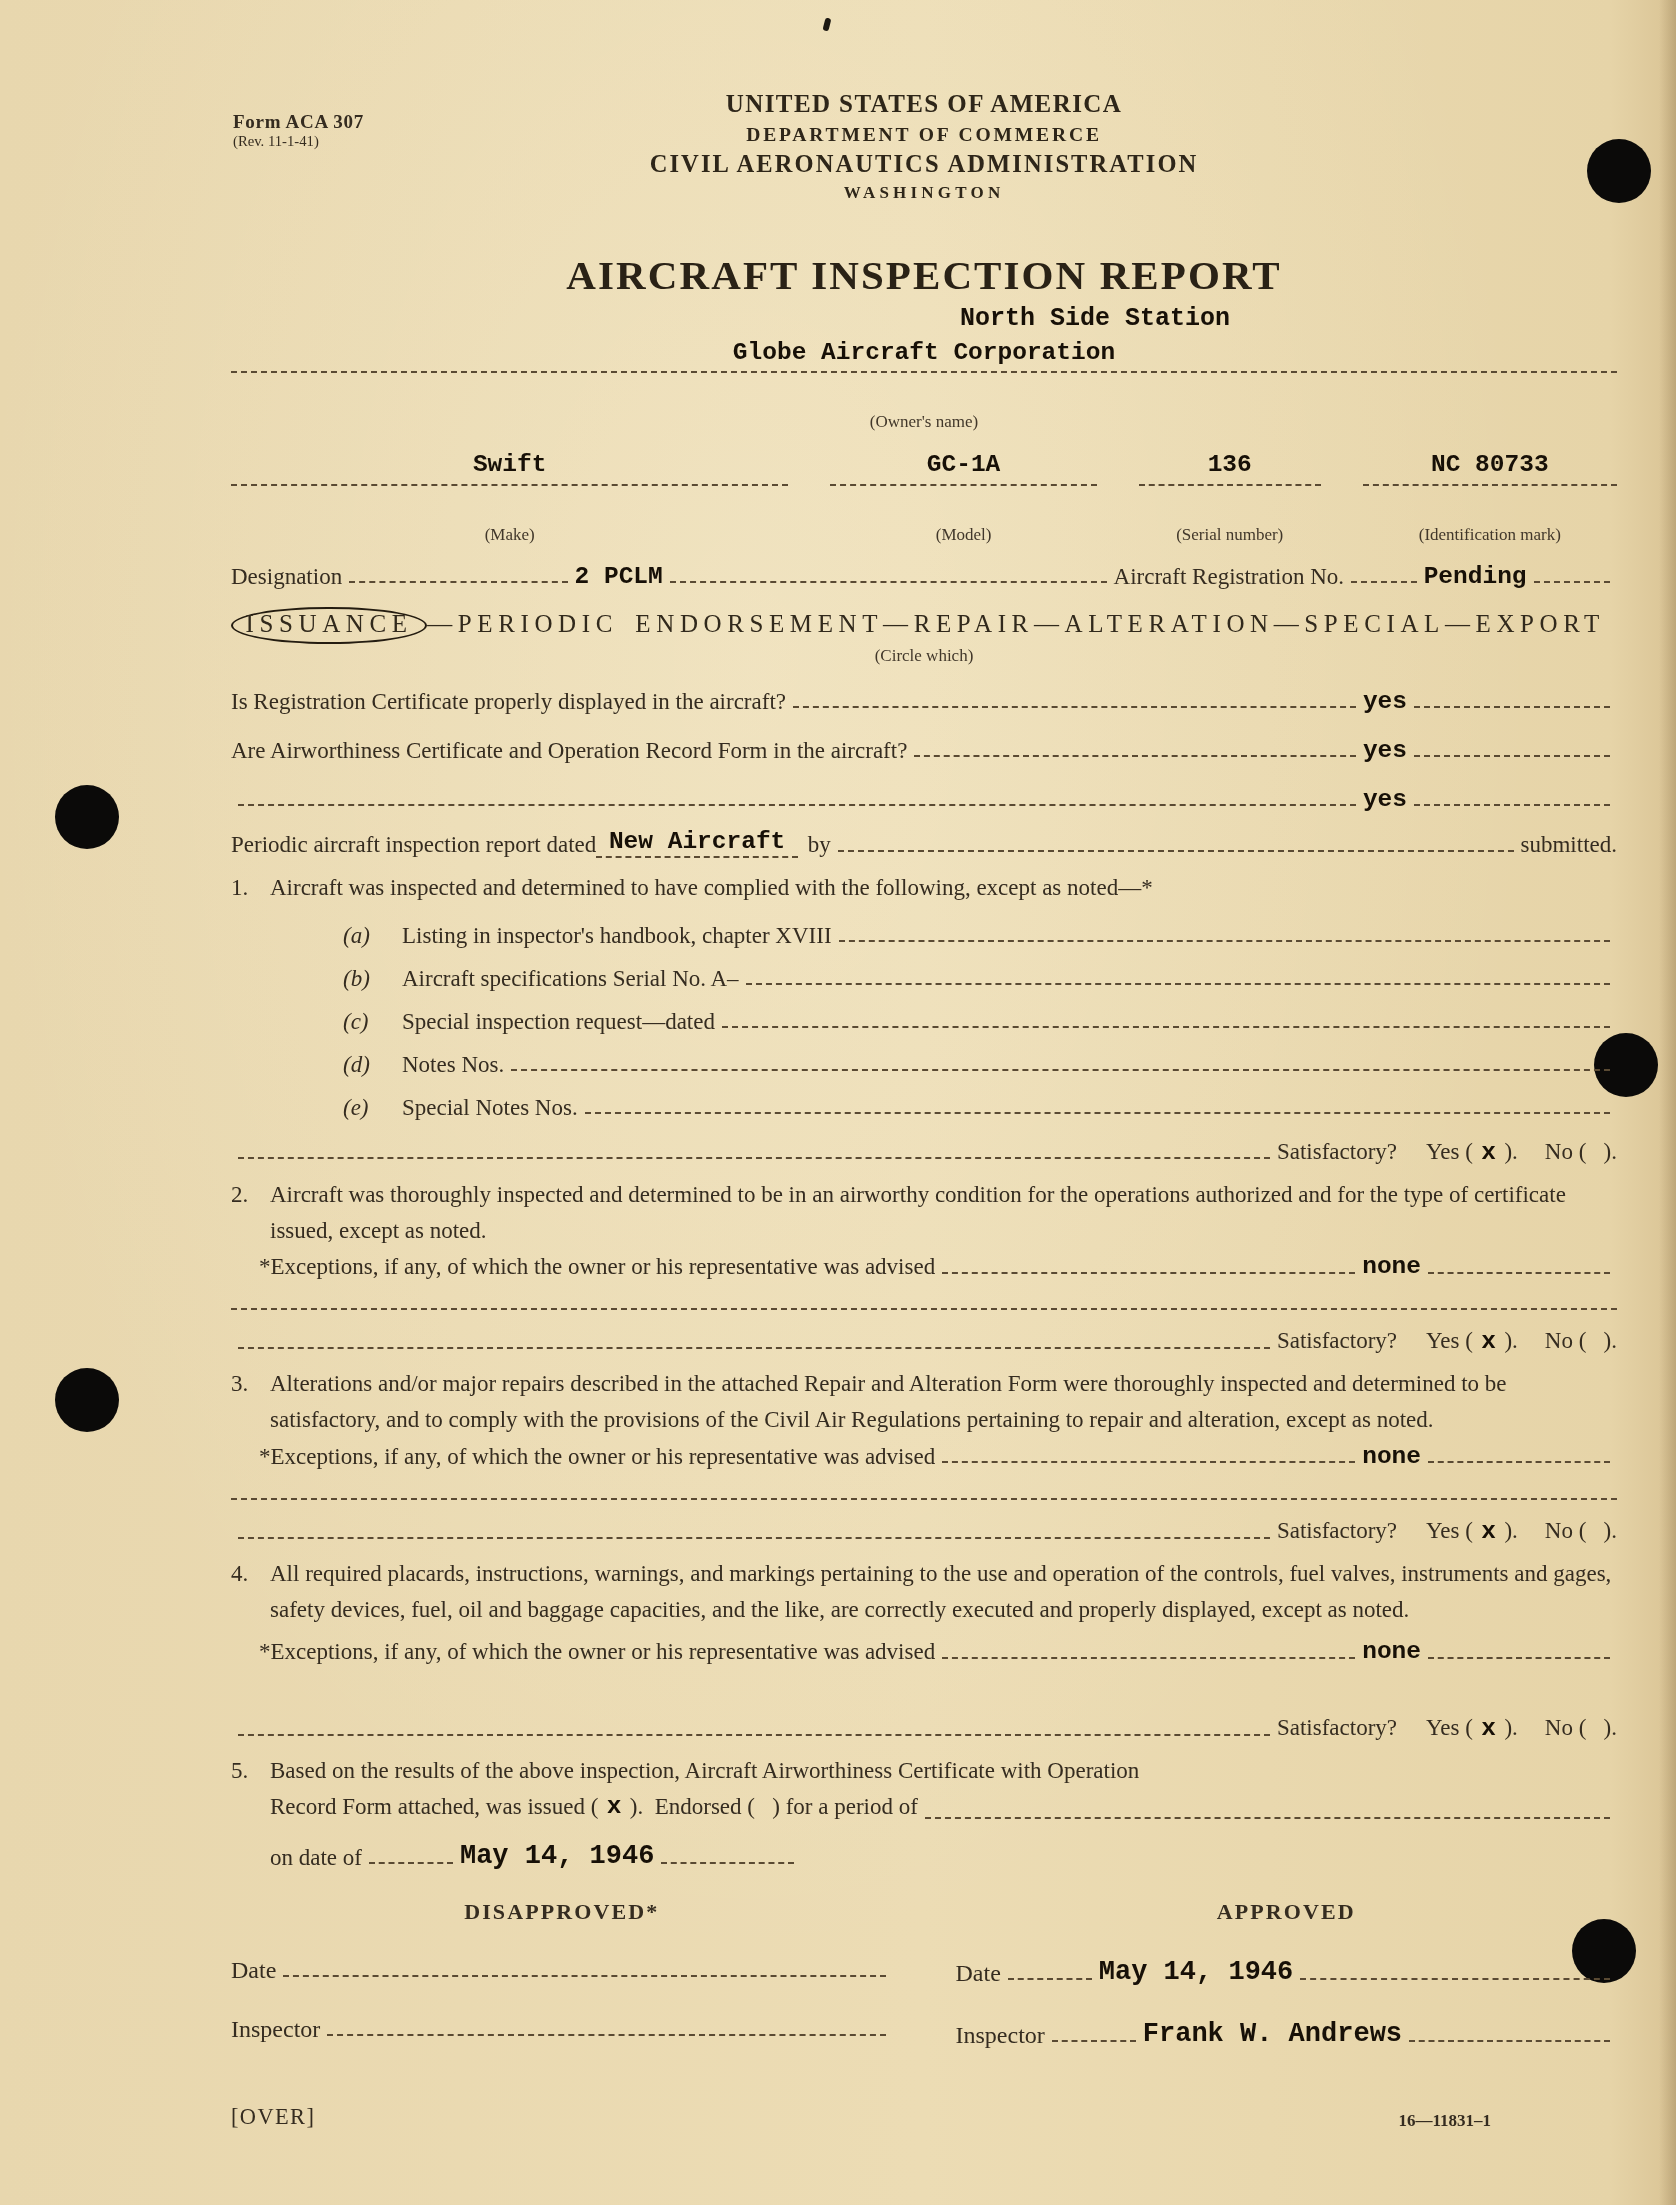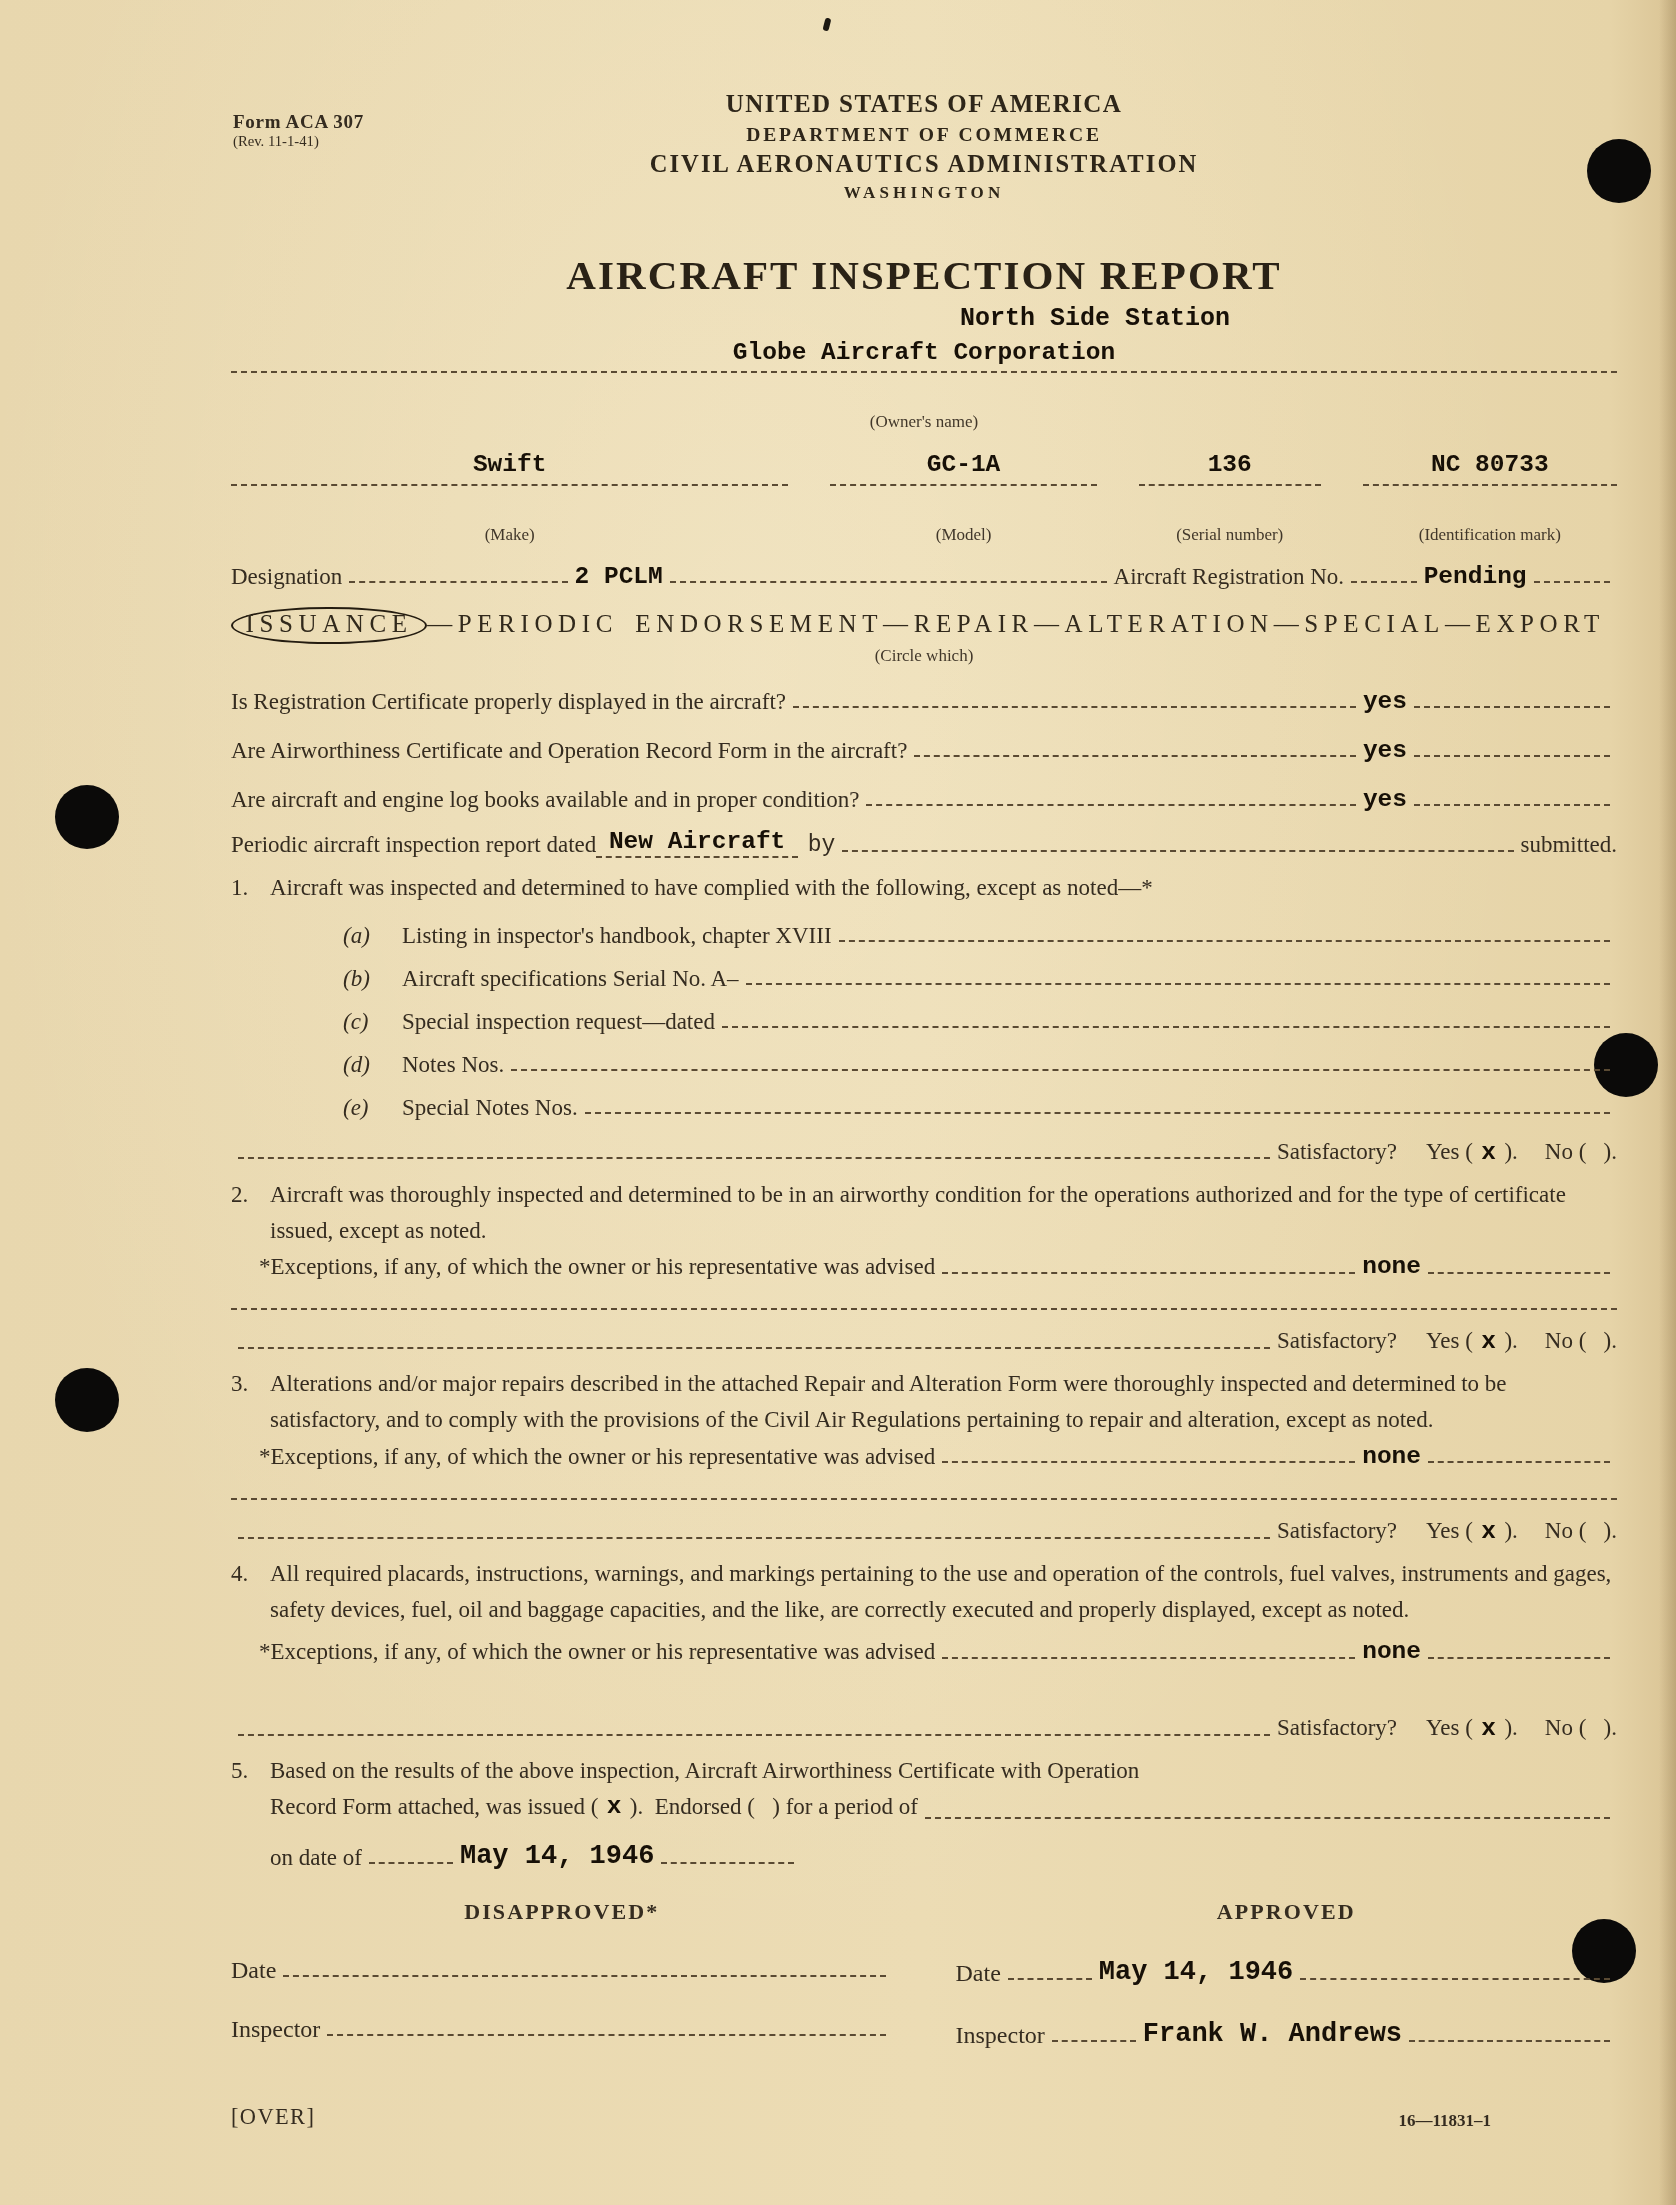--- a/index.html
+++ b/index.html
@@ -181,30 +181,29 @@
       <span class="typed">yes</span>
       <span class="fill fx280"></span>
     </div>
     <div class="row q-row">
       <span class="nowrap">Are Airworthiness Certificate and Operation Record Form in the aircraft?</span>
       <span class="fill"></span>
       <span class="typed">yes</span>
       <span class="fill fx280"></span>
     </div>
     <div class="row q-row">
-      <span class="nowrap">Are aircraft and engine log books available and in proper condition?</span>
       <span class="fill"></span>
       <span class="typed">yes</span>
       <span class="fill fx280"></span>
     </div>
 
     <div class="row periodic">
       <span class="nowrap">Periodic aircraft inspection report dated</span>
       <span class="typed dated">New Aircraft</span>
-      <span class="nowrap" style="margin-left:9.8px;font-family:Liberation Mono, monospace;">by</span>
+      <span class="nowrap" style="margin-left:9.8px;">by</span>
       <span class="fill"></span>
       <span class="nowrap">submitted.</span>
     </div>
 
     <div class="item">
       <span class="num">1.</span>
       <span class="itxt">Aircraft was inspected and determined to have complied with the following, except as noted—*</span>
     </div>
 
     <div class="sub">

